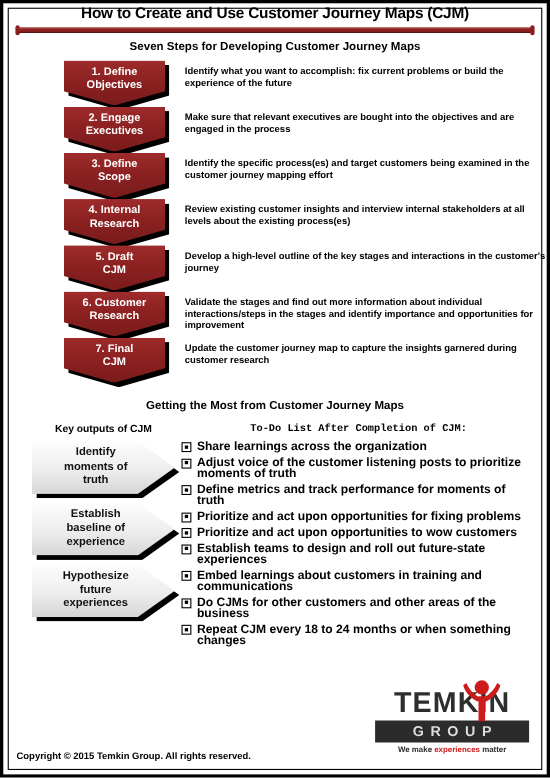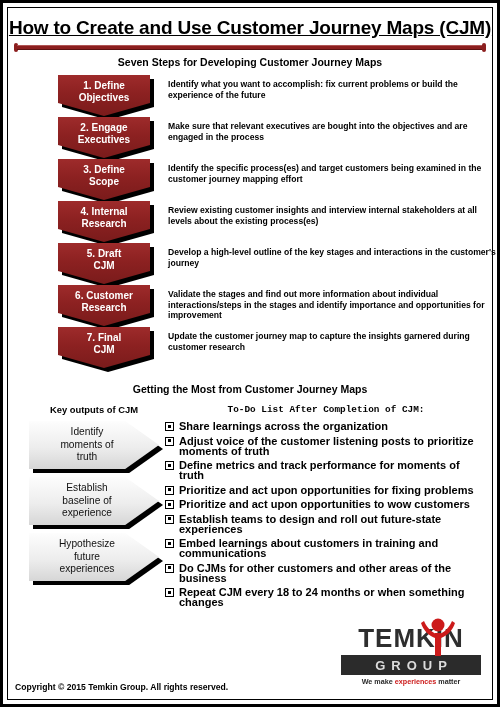--- a/index.html
+++ b/index.html
@@ -18,26 +18,24 @@
   .inner-frame {
     position:absolute;
     left:4px; top:4px; right:4px; bottom:4px;
     border:1px solid #000000;
     pointer-events:none;
   }
 
   
   .title {
     text-align:center;
-    font-size:19px;
+    font-size:14px;
     font-weight:bold;
     color:#000000;
     letter-spacing:-0.2px;
-    margin-top:14px;
-    text-decoration:underline;
   }
   .divider-wrap {
     margin:4px 14px 0 14px;
     position:relative;
     height:9px;
   }
   .divider-bar {
     position:absolute;
     left:0; right:0; top:2px;
     height:5px;
@@ -167,21 +165,21 @@
     background:#1a1a1a;
     z-index:-1;
   }
   .arrow-label {
     text-align:center;
     font-size:10.2px;
     line-height:12.5px;
     color:#111111;
     white-space:pre-line;
     padding-right:14px;
-    font-weight:normal;
+    font-weight:bold;
   }
 
   
   .todo-item {
     display:flex;
     align-items:flex-start;
     margin-bottom:4.5px;
   }
   .cbox {
     flex:0 0 auto;

